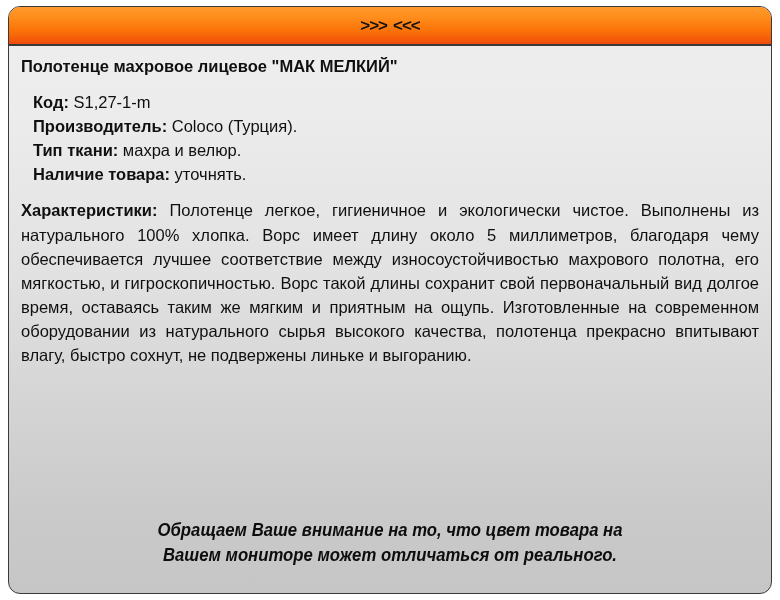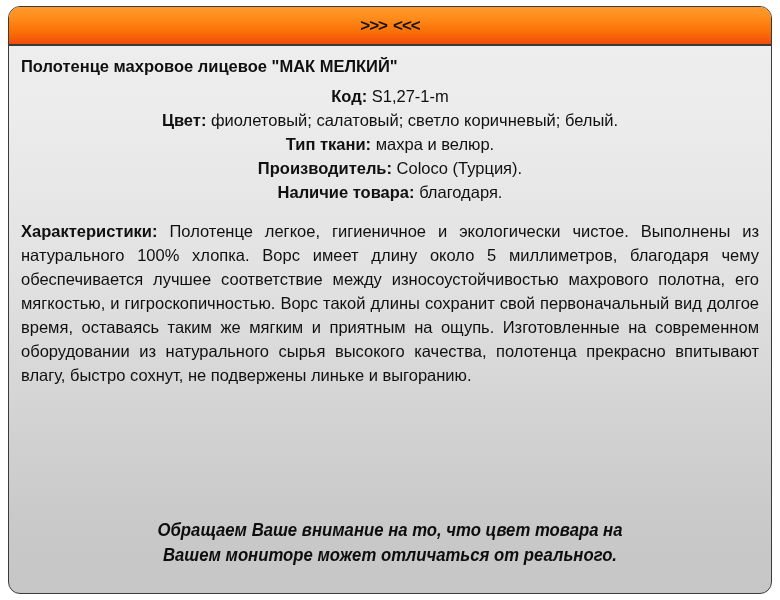--- a/index.html
+++ b/index.html
@@ -58,24 +58,23 @@
 
   .body {
     flex: 1 1 auto;
     padding: 8px 12px 0 12px;
     box-sizing: border-box;
     display: flex;
     flex-direction: column;
   }
 
   .spec-list {
-    margin: 6px;
+    margin: 12px;
     padding: 0;
     list-style: none;
-    text-align: center;
   }
   .spec-row {
     font-size: 16.5px;
     color: #101010;
     line-height: 24.1px;
     white-space: nowrap;
   }
   .spec-label {
     font-weight: bold;
   }
@@ -84,21 +83,21 @@
   }
   .product-title {
     font-size: 16.5px;
     font-weight: bold;
     color: #101010;
     line-height: 24.1px;
     white-space: nowrap;
   }
 
   .char-block {
-    margin-top: 8px;
+    margin-top: 0px;
     font-size: 16.5px;
     line-height: 24.1px;
     color: #101010;
     text-align: justify;
     text-justify: inter-word;
     hyphens: manual;
   }
   .char-label {
     font-weight: bold;
   }
@@ -133,34 +132,30 @@
   <div class="body">
 
     <div class="product-title">Полотенце махровое лицевое "МАК МЕЛКИЙ"</div>
 
     <ul class="spec-list">
       <li class="spec-row">
         <span class="spec-label">Код:</span>
         <span class="spec-value">S1,27-1-m</span>
       </li>
       <li class="spec-row">
-        <span class="spec-label">Цвет:</span>
-        <span class="spec-value">фиолетовый; салатовый; светло коричневый; белый.</span>
+        <span class="spec-label">Производитель:</span>
+        <span class="spec-value">Coloco (Турция).</span>
       </li>
       <li class="spec-row">
         <span class="spec-label">Тип ткани:</span>
         <span class="spec-value">махра и велюр.</span>
       </li>
       <li class="spec-row">
-        <span class="spec-label">Производитель:</span>
-        <span class="spec-value">Coloco (Турция).</span>
-      </li>
-      <li class="spec-row">
         <span class="spec-label">Наличие товара:</span>
-        <span class="spec-value">благодаря.</span>
+        <span class="spec-value">уточнять.</span>
       </li>
     </ul>
 
     <div class="char-block">
       <span class="char-label">Характеристики:</span>
       <span>Полотенце легкое, гигиеничное и экологически чистое. Выполнены из натурального 100% хлопка. Ворс имеет длину около 5 миллиметров, благодаря чему обеспечивается лучшее соответствие между износоустойчивостью махрового полотна, его мягкостью, и гигроскопичностью. Ворс такой длины сохранит свой первоначальный вид долгое время, оставаясь таким же мягким и приятным на ощупь. Изготовленные на современном оборудовании из натурального сырья высокого качества, полотенца прекрасно впитывают влагу, быстро сохнут, не подвержены линьке и выгоранию.</span>
     </div>
 
     <div class="notice">
       <span class="notice-line">Обращаем Ваше внимание на то, что цвет товара на</span>

